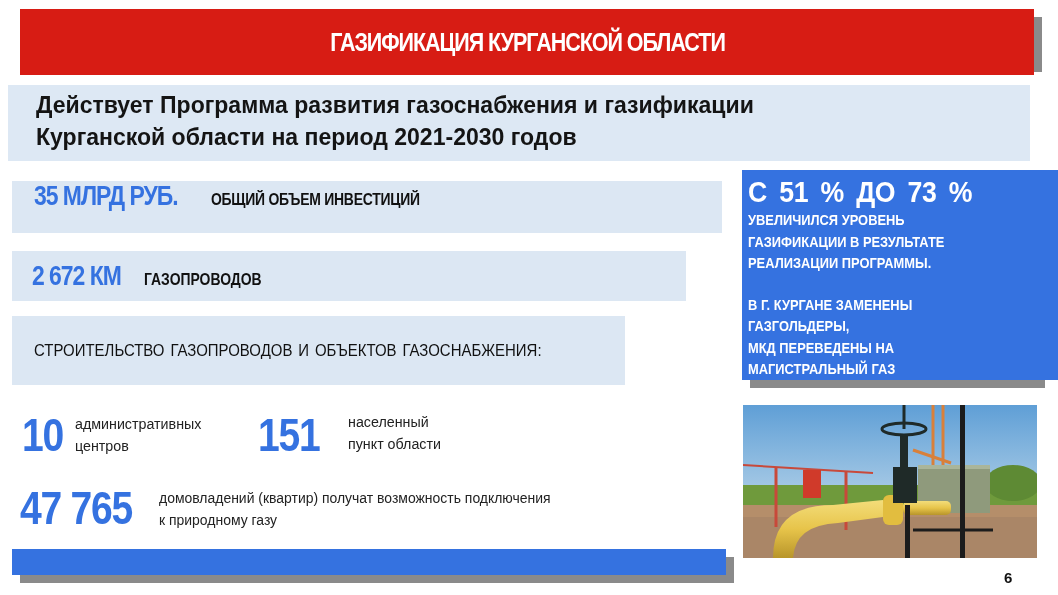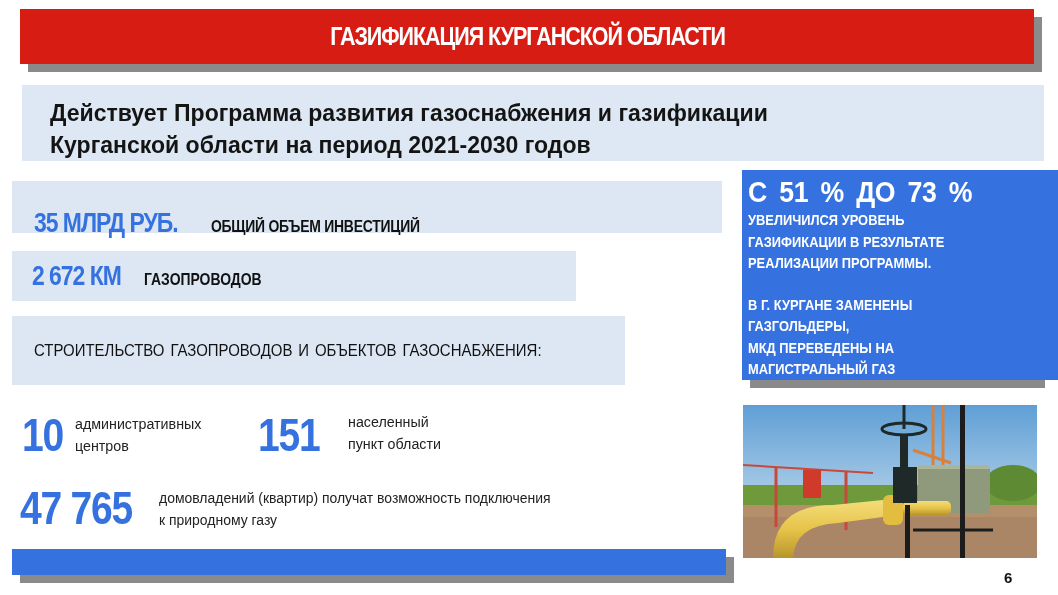--- a/index.html
+++ b/index.html
@@ -3,42 +3,42 @@
 <meta charset="utf-8">
 <style>
   * { box-sizing: border-box; margin: 0; padding: 0; }
   html, body { width: 1058px; height: 595px; background: #ffffff; overflow: hidden; }
   body { position: relative; font-family: "Liberation Sans", sans-serif; }
   .abs { position: absolute; }
 
   .shadow { position: absolute; background: #8a8a8a; }
 
   
-  .title-bar { left: 20px; top: 9px; width: 1014px; height: 55px; background: #d71c14;
+  .title-bar { left: 20px; top: 9px; width: 1014px; height: 66px; background: #d71c14;
     display: flex; align-items: center; justify-content: center; }
   .title-bar .t { color: #ffffff; font-weight: bold; font-size: 25px; letter-spacing: -1.2px;
     transform: scaleX(0.86); white-space: nowrap; }
 
   
-  .prog-box { left: 22px; top: 85px; width: 1022px; height: 76px; background: #dde8f4;
-    padding: 12px 0 0 28px; }
+  .prog-box { left: 8px; top: 85px; width: 1022px; height: 76px; background: #dde8f4;
+    padding: 4px 0 0 28px; }
   .prog-box .line { font-size: 24.5px; font-weight: bold; color: #141414; line-height: 32px;
     transform-origin: left; transform: scaleX(0.94); white-space: nowrap; }
 
   .light { background: #dce7f3; }
 
   .stat-row { display: flex; align-items: baseline; white-space: nowrap; }
   .big-blue { color: #3572e0; font-weight: bold; letter-spacing: -1.2px; }
   .caps-black { color: #111; font-weight: bold; }
 
-  .invest-box { left: 12px; top: 181px; width: 710px; height: 52px; padding: 27px 0 0 22px; }
+  .invest-box { left: 12px; top: 181px; width: 710px; height: 52px; padding: 0 0 0 22px; }
   .invest-box .big-blue { font-size: 27px; transform: scaleX(0.85); transform-origin: left; display:inline-block; margin-right:-14px; }
   .invest-box .caps-black { font-size: 17px; transform: scaleX(0.82); transform-origin: left; display:inline-block; letter-spacing: -0.3px; }
 
-  .km-box { left: 12px; top: 251px; width: 564px; height: 50px; padding: 10px 0 0 20px; }
+  .km-box { left: 12px; top: 251px; width: 674px; height: 50px; padding: 10px 0 0 20px; }
   .km-box .big-blue { font-size: 27px; transform: scaleX(0.85); transform-origin: left; display:inline-block; margin-right:-14px; }
   .km-box .caps-black { font-size: 17px; transform: scaleX(0.82); transform-origin: left; display:inline-block; }
 
   .build-box { left: 12px; top: 316px; width: 613px; height: 69px; padding: 25px 0 0 22px; }
   .build-box .caps-black { font-size: 17px; font-weight: normal; color:#111; transform: scaleX(0.88); transform-origin: left; display:inline-block; white-space: nowrap; word-spacing: 2px; }
 
   
   .num { color: #3572e0; font-weight: bold; letter-spacing: -1.5px; display:inline-block; transform-origin: left; }
   .desc { color: #222; font-size: 15.5px; line-height: 21px; display:inline-block; transform-origin: left; white-space: nowrap; }
 

